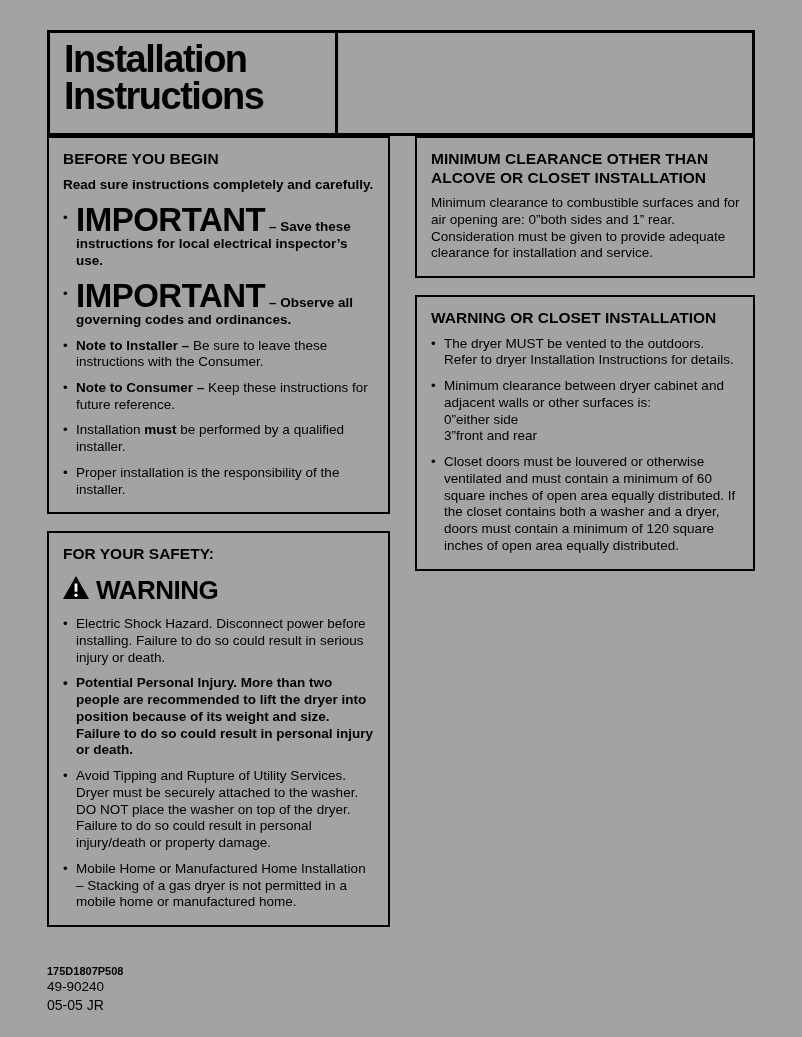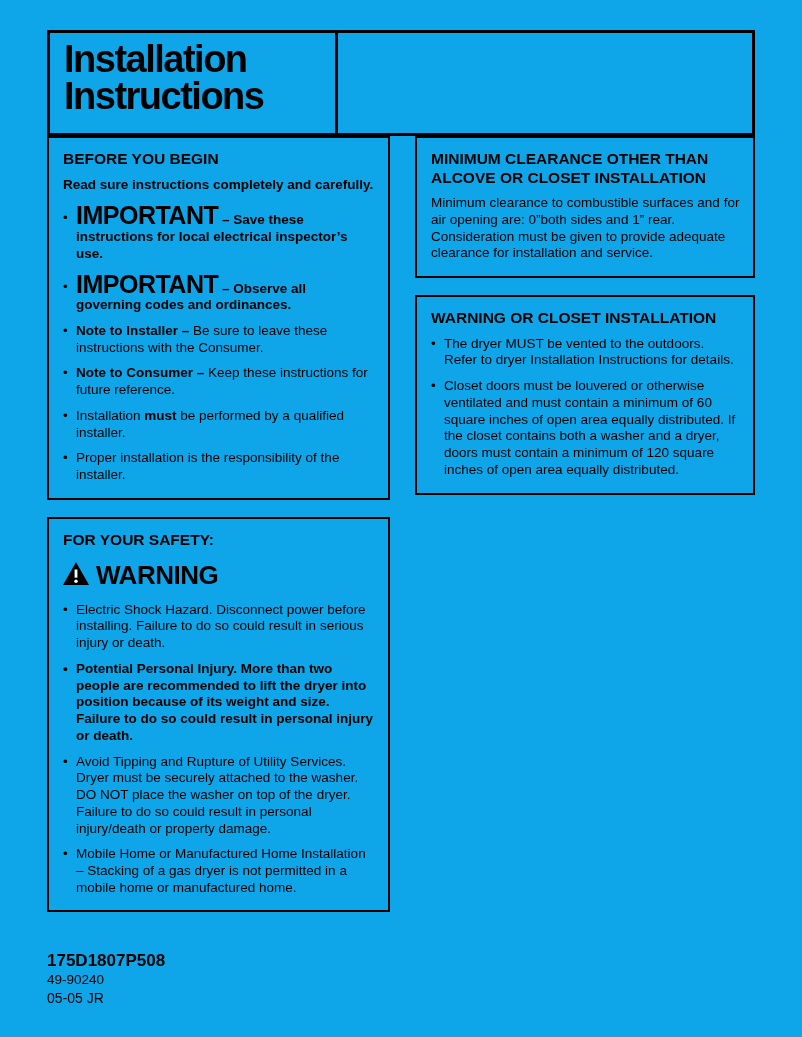--- a/index.html
+++ b/index.html
@@ -1,20 +1,20 @@
 <!DOCTYPE html>
 <html><head>
 <meta charset="utf-8">
 <style>
   html, body { margin:0; padding:0; background:#e8e8e8; }
   .page {
     position: relative;
     width: 802px;
     height: 1037px;
-    background: #0ea5e9;
+    background: #a3a3a3;
     font-family: "Liberation Sans", sans-serif;
     color: #000;
     box-sizing: border-box;
     padding: 30px 47px 0 47px;
     overflow: hidden;
   }
   
   .header {
     display: flex;
     border: 3px solid #000;
@@ -80,21 +80,21 @@
   ul.bullets > li:last-child { margin-bottom: 0; }
   ul.bullets > li::before {
     content: "•";
     position: absolute;
     left: 0;
     top: 0;
   }
   ul.bullets > li.has-xl::before { top: 7px; }
   .b { font-weight: bold; }
   .lead-xl {
-    font-size: 25px;
+    font-size: 33px;
     font-weight: bold;
     letter-spacing: -0.5px;
     line-height: 1;
   }
   li.bold-item { font-weight: bold; }
   .sub-line { margin: 0; }
   
   .warning-row {
     display: flex;
     align-items: center;
@@ -102,21 +102,21 @@
     margin: 10px 0 10px 0;
   }
   .warning-word {
     font-size: 26px;
     font-weight: bold;
     letter-spacing: -0.5px;
     text-align: right;
   }
   
   .footer { margin-top: 21px; line-height: 1.25; }
-  .f-bold  { font-weight: bold; font-size: 17px; }
+  .f-bold  { font-weight: bold; font-size: 11px; }
   .f-reg   { font-size: 13.5px; }
   .f-small { font-size: 14px; margin-top: 1px; }
 </style>
 </head>
 <body>
 
 <div class="page">
 
   <div class="header">
     <div class="header-left">
@@ -191,20 +191,25 @@
         <div>Minimum clearance to combustible surfaces and for air opening are: 0”both sides and 1” rear. Consideration must be given to provide adequate clearance for installation and service.</div>
       </div>
 
       <div class="box">
         <div class="section-title">WARNING OR CLOSET INSTALLATION</div>
         <ul class="bullets">
           <li>
             <span>The dryer MUST be vented to the outdoors. Refer to dryer Installation Instructions for details.</span>
           </li>
           <li>
+            <span>Minimum clearance between dryer cabinet and adjacent walls or other surfaces is:</span>
+            <div class="sub-line">0”either side</div>
+            <div class="sub-line">3”front and rear</div>
+          </li>
+          <li>
             <span>Closet doors must be louvered or otherwise ventilated and must contain a minimum of 60 square inches of open area equally distributed. If the closet contains both a washer and a dryer, doors must contain a minimum of 120 square inches of open area equally distributed.</span>
           </li>
         </ul>
       </div>
 
     </div>
   </div>
 
   <div class="footer">
     <div class="f-bold">175D1807P508</div>

